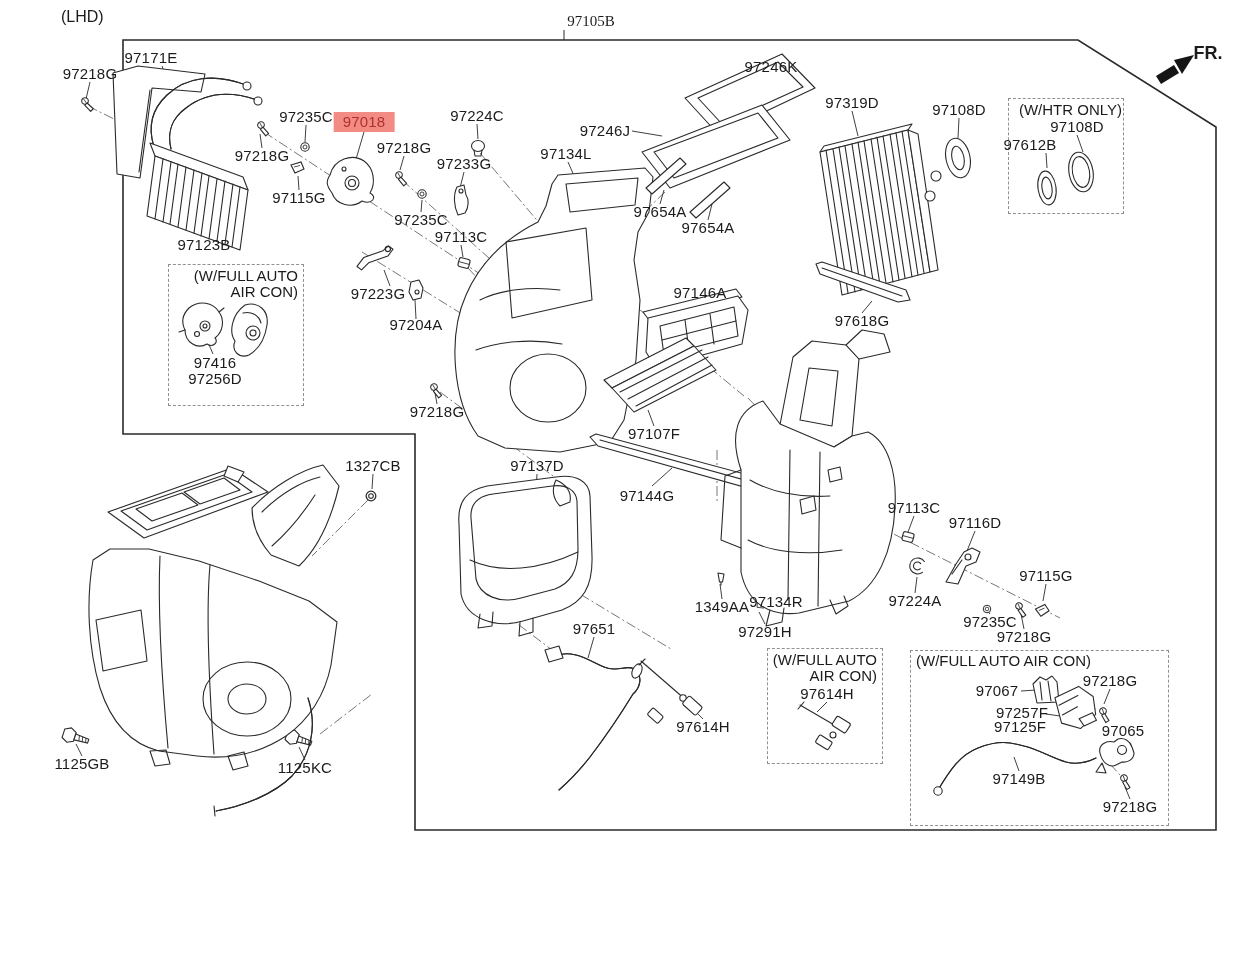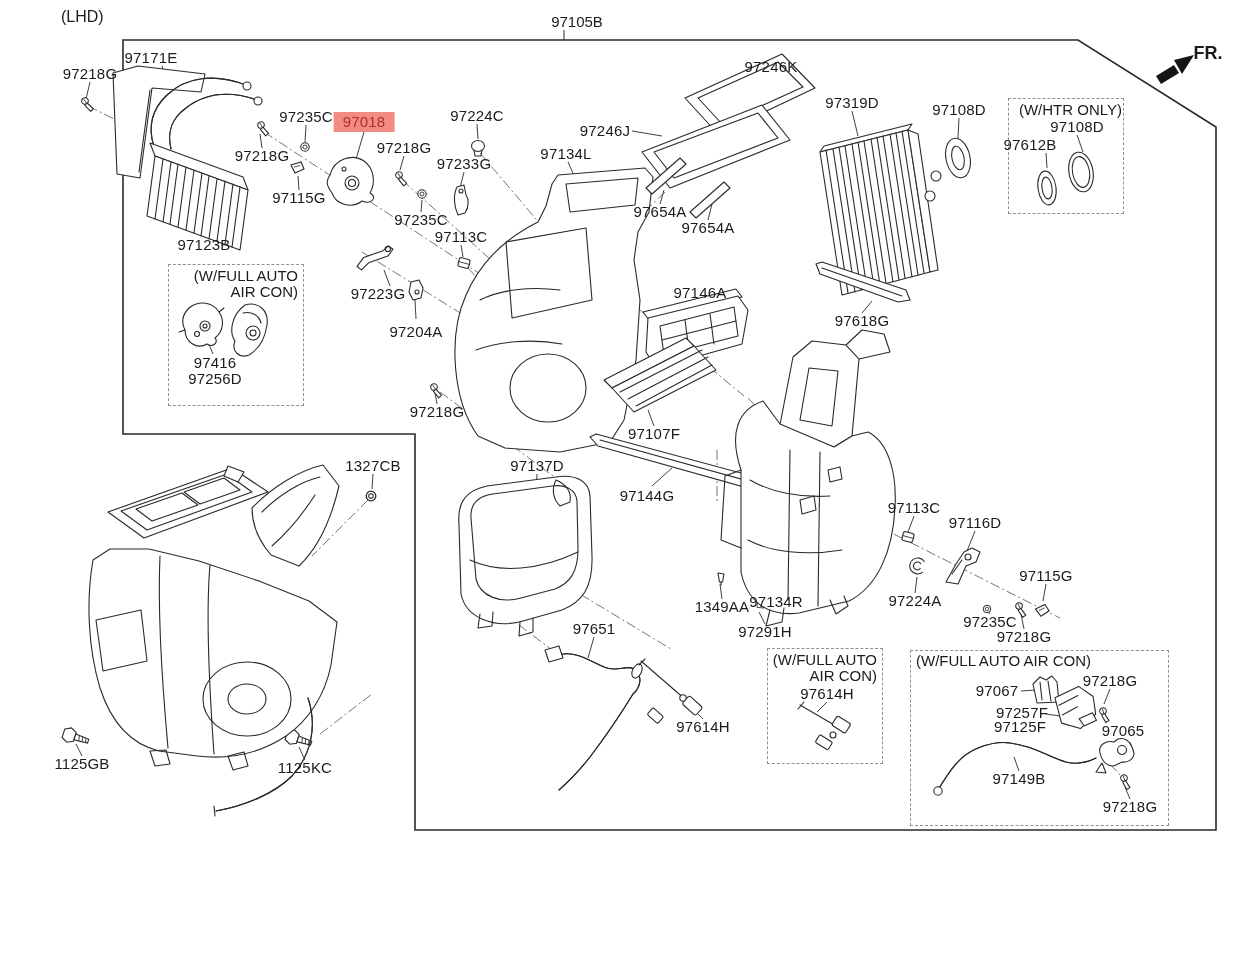--- a/index.html
+++ b/index.html
@@ -3,21 +3,21 @@
 <meta charset="utf-8">
 <style>
   html,body{margin:0;padding:0;background:#fff;}
   .page{position:relative;width:1243px;height:972px;background:#fff;overflow:hidden;
         font-family:"Liberation Sans",sans-serif;color:#1b1b1b;}
   .art{position:absolute;left:0;top:0;}
   .lbl{position:absolute;transform:translate(-50%,-50%);font-size:15px;line-height:16px;
        color:#1b1b1b;white-space:nowrap;letter-spacing:.2px;}
   .lbl.hl{background:#f28b84;color:#b0322c;padding:2px 9px;}
   .lhd{position:absolute;left:22px;top:8px;font-size:16px;margin-left:39px;}
-  .assy{position:absolute;left:577px;top:21px;transform:translate(-50%,-50%);font-size:15px;}
+  .assy{position:absolute;left:591px;top:21px;transform:translate(-50%,-50%);font-size:15px;font-family:Liberation Serif, serif;}
   .fr{position:absolute;left:1208px;top:53px;transform:translate(-50%,-50%);
       font-size:18px;font-weight:bold;}
   .dbox{position:absolute;border:1px dashed #909090;}
   .btitle{position:absolute;font-size:15px;line-height:16px;color:#1b1b1b;text-align:right;}
   .banner{position:absolute;left:0;top:868px;width:1243px;height:104px;background:#5e5e5e;
           display:flex;align-items:center;justify-content:center;overflow:hidden;}
   .banner-text{display:flex;gap:70px;transform:scaleX(0.78);white-space:pre;
                color:#ffffff;font-size:61px;font-family:"Liberation Sans",sans-serif;}
   .dash line{stroke:#666;stroke-width:.9;stroke-dasharray:10 3 2 3;}
   .lead line{stroke:#2a2a2a;stroke-width:.9;}
@@ -467,21 +467,21 @@
 <div class="lbl" style="left:852px;top:103px">97319D</div>
 <div class="lbl" style="left:959px;top:110px">97108D</div>
 <div class="lbl" style="left:262px;top:156px">97218G</div>
 <div class="lbl" style="left:299px;top:198px">97115G</div>
 <div class="lbl" style="left:421px;top:220px">97235C</div>
 <div class="lbl" style="left:461px;top:237px">97113C</div>
 <div class="lbl" style="left:660px;top:212px">97654A</div>
 <div class="lbl" style="left:708px;top:228px">97654A</div>
 <div class="lbl" style="left:204px;top:245px">97123B</div>
 <div class="lbl" style="left:378px;top:294px">97223G</div>
-<div class="lbl" style="left:416px;top:332px">97204A</div>
+<div class="lbl" style="left:416px;top:325px">97204A</div>
 <div class="lbl" style="left:700px;top:293px">97146A</div>
 <div class="lbl" style="left:862px;top:321px">97618G</div>
 <div class="lbl" style="left:437px;top:412px">97218G</div>
 <div class="lbl" style="left:654px;top:434px">97107F</div>
 <div class="lbl" style="left:537px;top:466px">97137D</div>
 <div class="lbl" style="left:373px;top:466px">1327CB</div>
 <div class="lbl" style="left:647px;top:496px">97144G</div>
 <div class="lbl" style="left:914px;top:508px">97113C</div>
 <div class="lbl" style="left:975px;top:523px">97116D</div>
 <div class="lbl" style="left:1046px;top:576px">97115G</div>

